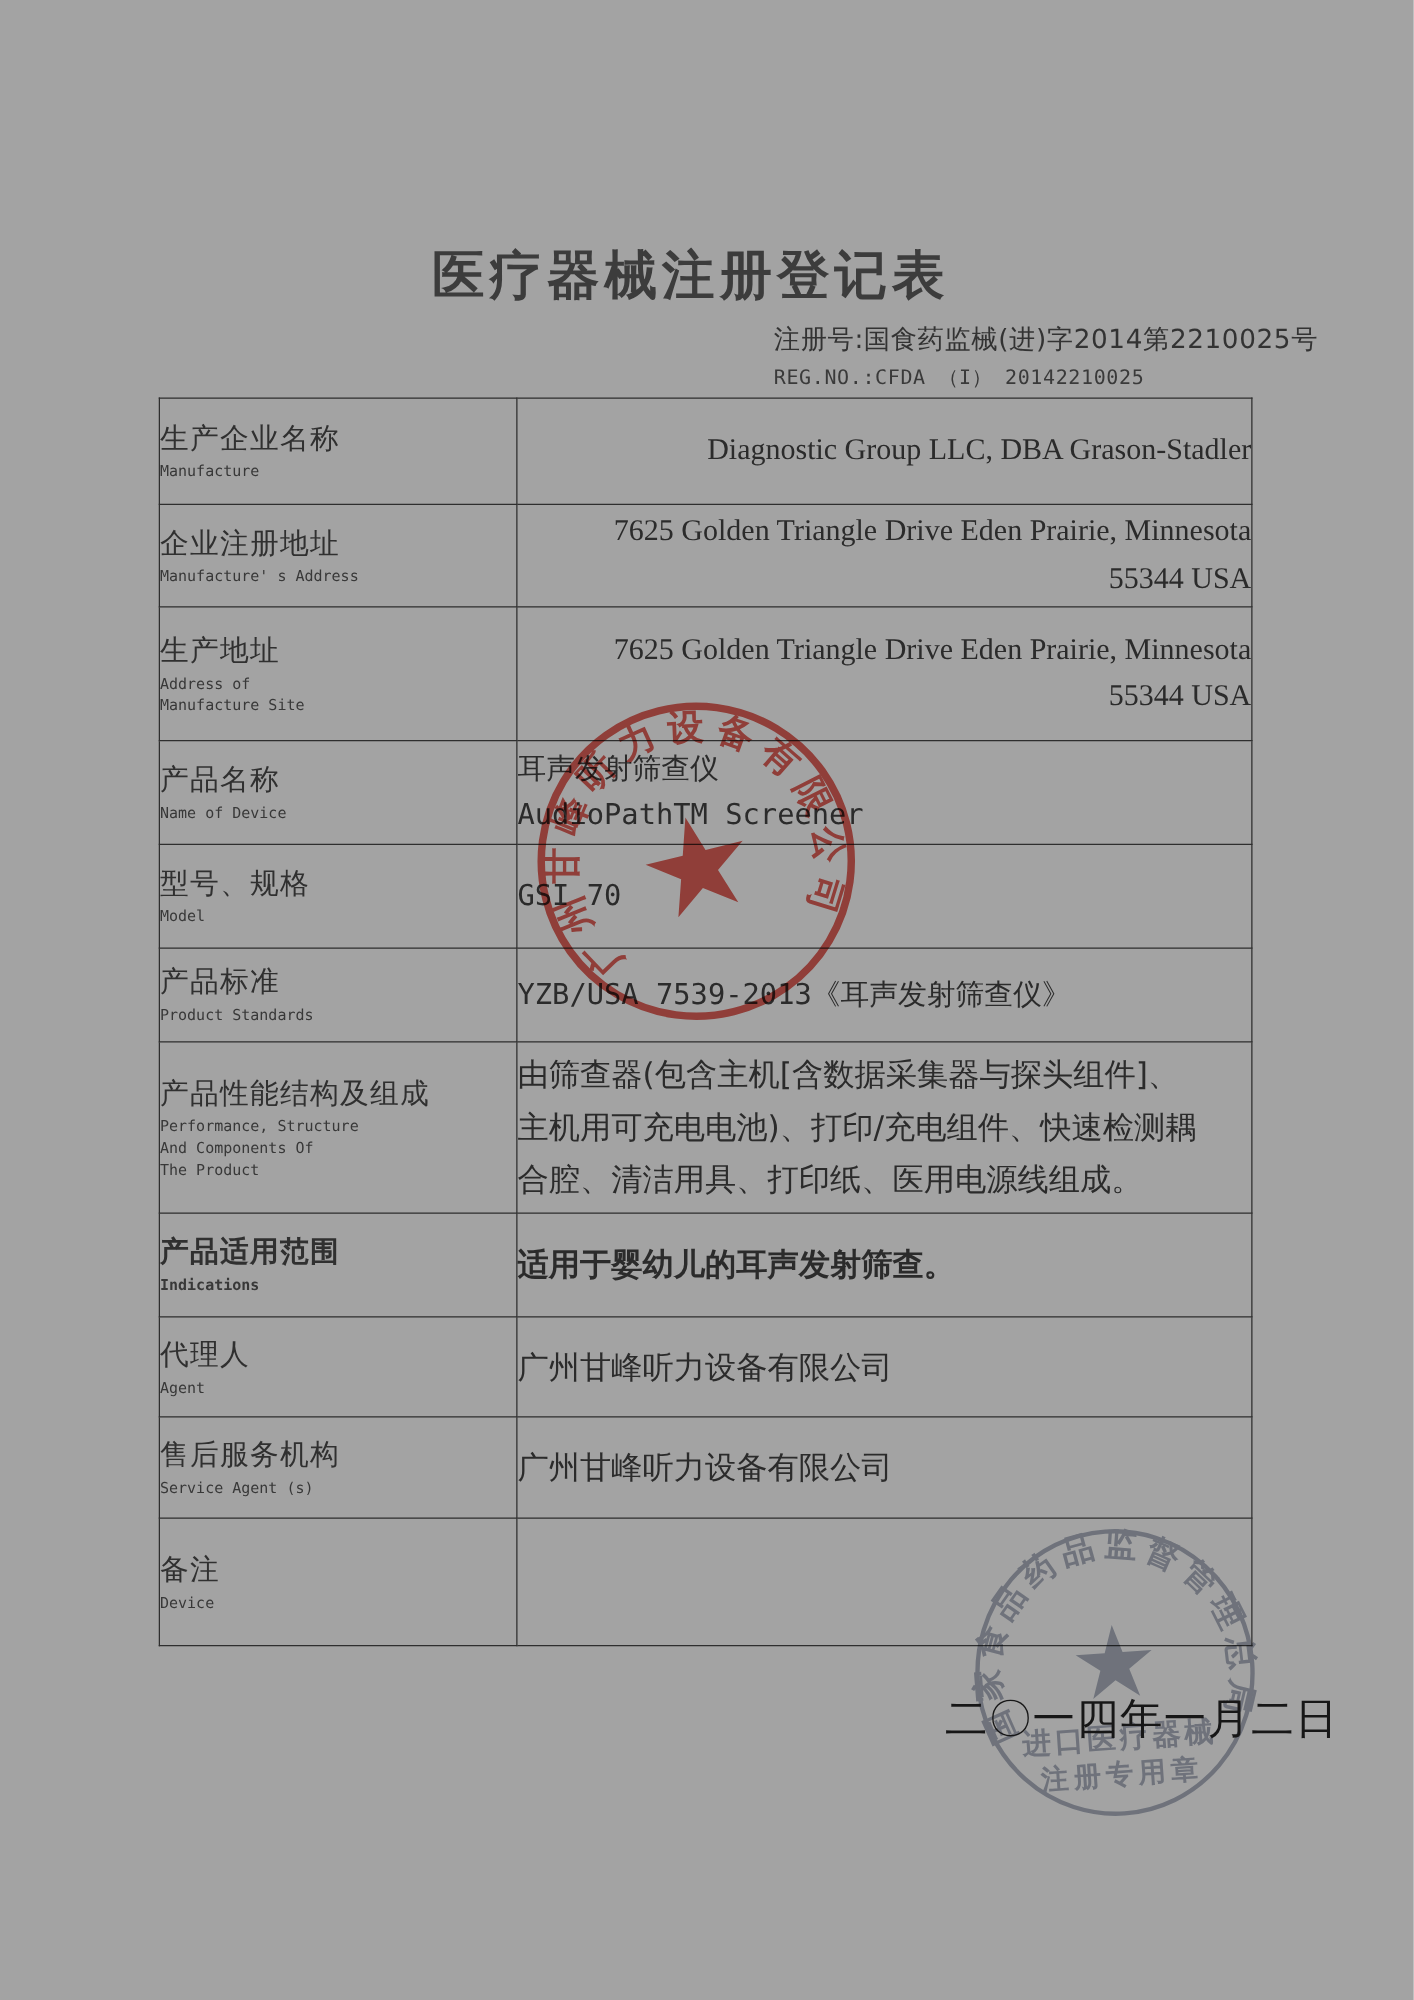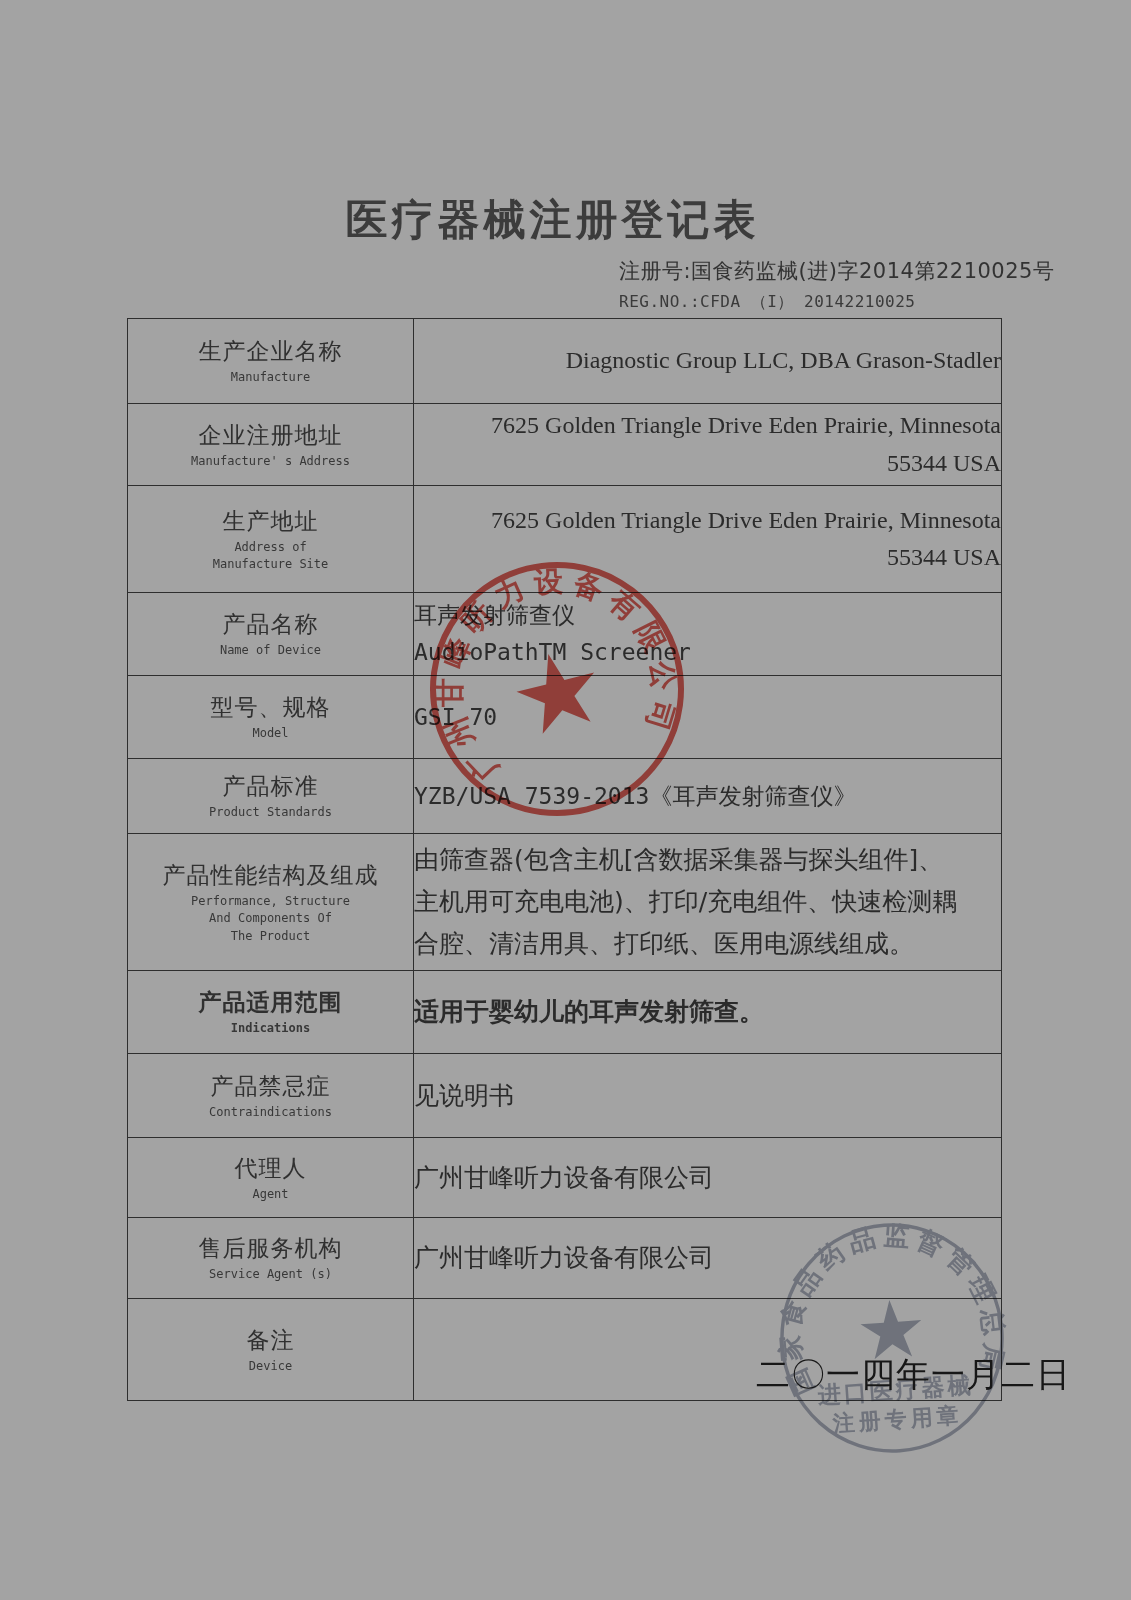--- a/index.html
+++ b/index.html
@@ -40,21 +40,20 @@
     border-collapse:collapse;
     table-layout:fixed;
   }
   table.reg-table td{
     border:1.6px solid #2e2e2e;
     padding:0;
     vertical-align:middle;
   }
   td.cell-label{
     width:285px;
-    text-align:center;
   }
   td.cell-value{
     width:587px;
     padding:6px 14px 6px 21px;
   }
   .label-zh{
     font-size:23px;color:#303030;letter-spacing:1px;
     line-height:1.4;
   }
   .label-en{
@@ -195,29 +194,20 @@
 合腔、清洁用具、打印纸、医用电源线组成。</div>
         </td>
       </tr>
       <tr class="r8">
         <td class="cell-label">
           <div class="label-zh">产品适用范围</div>
           <div class="label-en">Indications</div>
         </td>
         <td class="cell-value">
           <div class="value-text">适用于婴幼儿的耳声发射筛查。</div>
-        </td>
-      </tr>
-      <tr class="r9">
-        <td class="cell-label">
-          <div class="label-zh">产品禁忌症</div>
-          <div class="label-en">Contraindications</div>
-        </td>
-        <td class="cell-value">
-          <div class="value-text">见说明书</div>
         </td>
       </tr>
       <tr class="r10">
         <td class="cell-label">
           <div class="label-zh">代理人</div>
           <div class="label-en">Agent</div>
         </td>
         <td class="cell-value">
           <div class="value-text">广州甘峰听力设备有限公司</div>
         </td>

